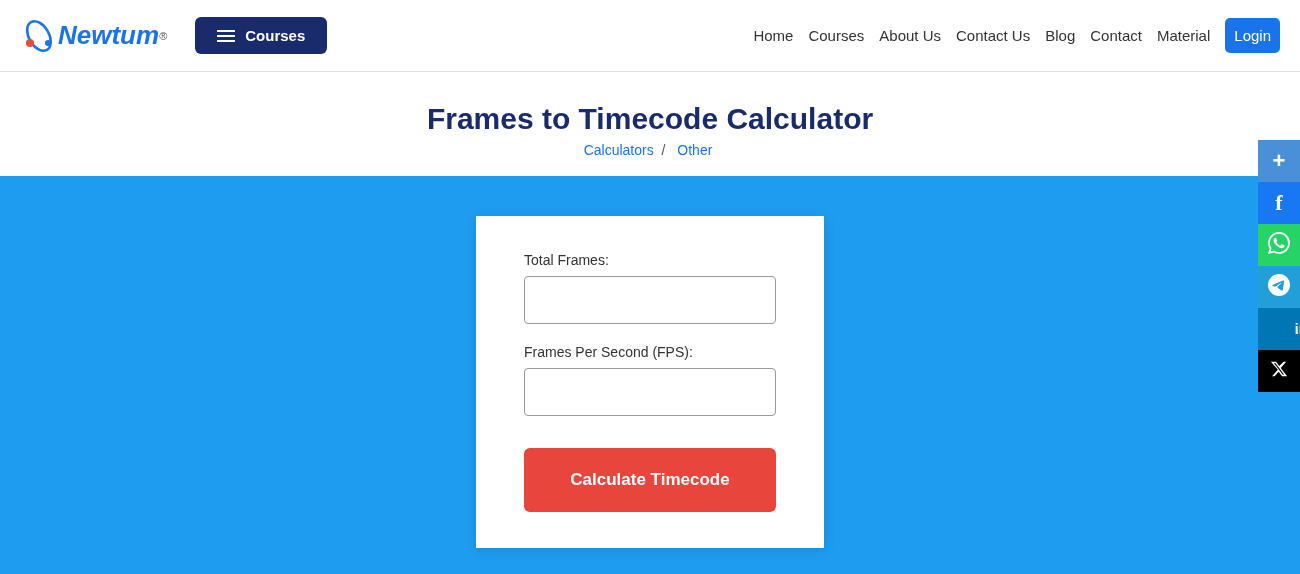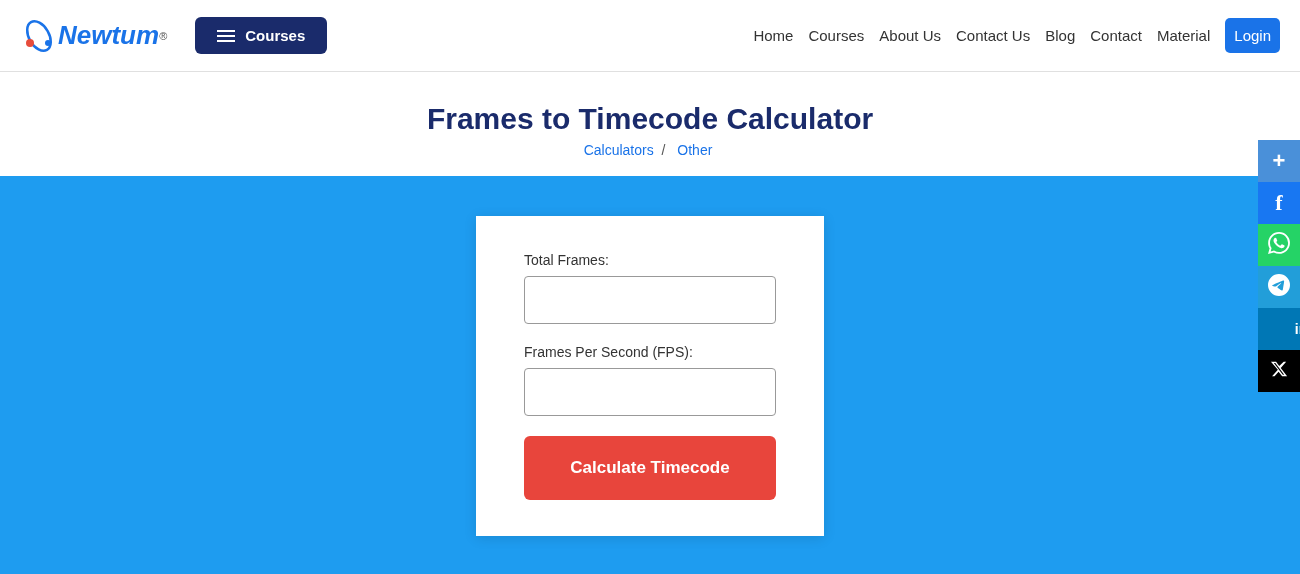--- a/index.html
+++ b/index.html
@@ -135,21 +135,21 @@
     .calculate-btn {
       width: 100%;
       background: #e8453c;
       color: #fff;
       border: none;
       border-radius: 6px;
       padding: 22px 0;
       font-size: 17px;
       font-weight: bold;
       cursor: pointer;
-      margin-top: 0;
+      margin-top: 12px;
     }
 
     
     .social-sidebar {
       position: fixed;
       right: 0;
       top: 140px;
       display: flex;
       flex-direction: column;
       z-index: 100;

